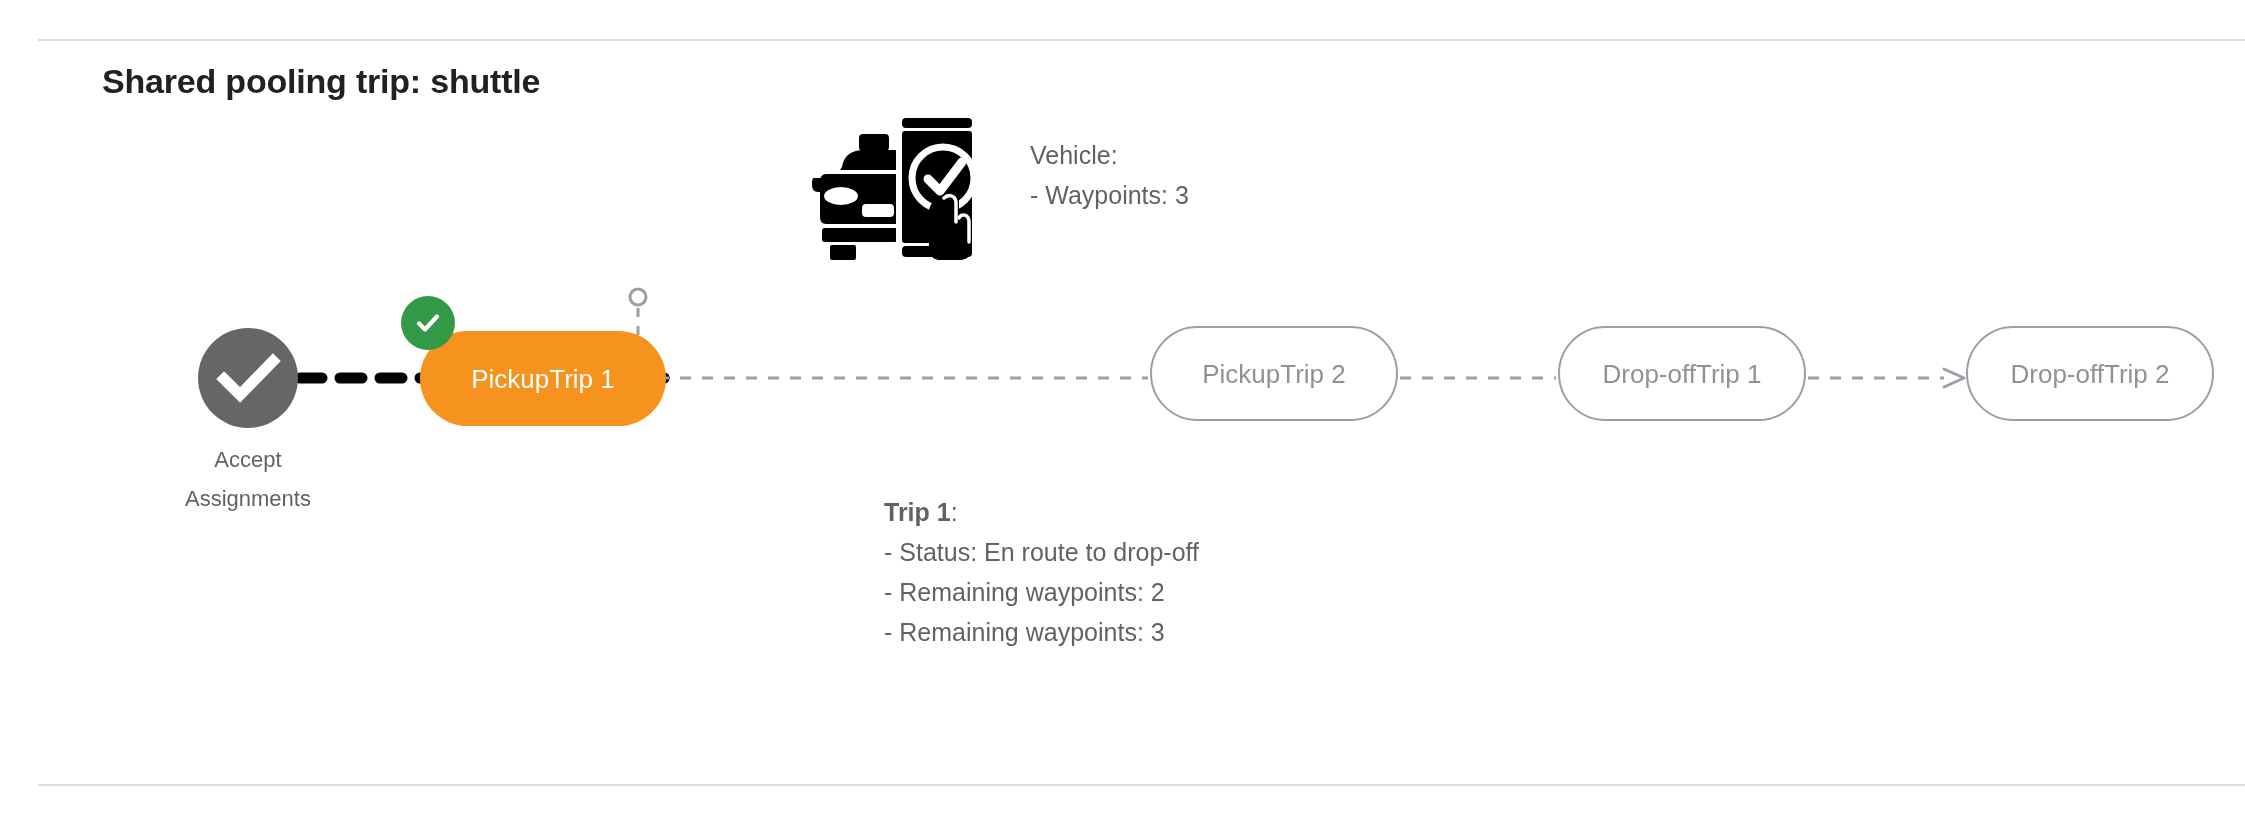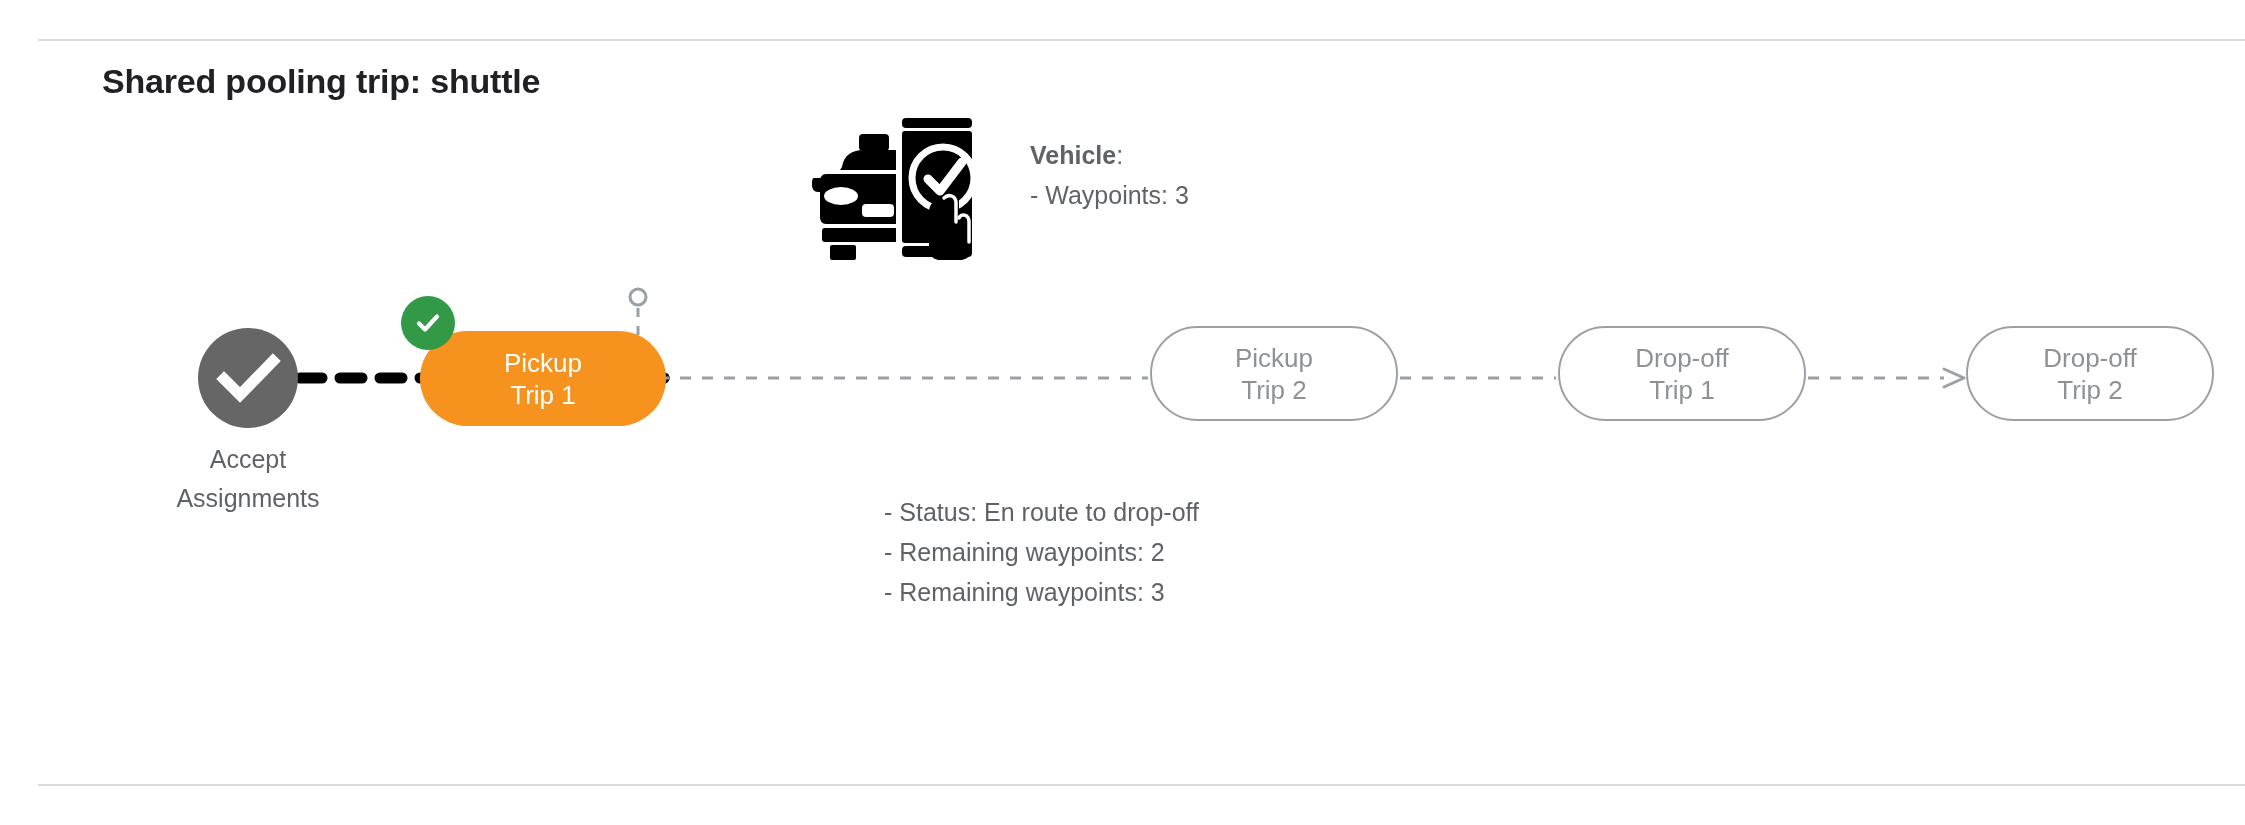--- a/index.html
+++ b/index.html
@@ -60,33 +60,33 @@
     background: #666666;
   }
   .accept-node svg { display: block; }
 
   .accept-label {
     position: absolute;
     left: 108px;
     top: 440px;
     width: 280px;
     text-align: center;
-    font-size: 25px;
+    font-size: 22px;
     line-height: 39px;
     color: #5f6368;
   }
   .accept-label span { display: block; }
 
   
   .pill {
     position: absolute;
     height: 95px;
     border-radius: 48px;
     display: flex;
-    flex-direction: column;
+    flex-direction: row;
     align-items: center;
     justify-content: center;
     font-size: 26px;
     line-height: 32px;
     text-align: center;
     white-space: nowrap;
   }
   .pill .pill-line { display: block; }
 
   .pill.active {
@@ -132,21 +132,21 @@
 
   .vehicle-info {
     position: absolute;
     left: 1030px;
     top: 135px;
     font-size: 25px;
     line-height: 40px;
     color: #5f6368;
     white-space: nowrap;
   }
-  .vehicle-info .info-head { font-weight: 700; color: #5f6368; }
+  .vehicle-info .info-head { font-weight: 400; color: #5f6368; }
 
   
   .trip-details {
     position: absolute;
     left: 884px;
     top: 492px;
     font-size: 25px;
     line-height: 40px;
     color: #5f6368;
     white-space: nowrap;
@@ -260,16 +260,19 @@
 </div>
 
 <div class="vehicle-info">
   <div>
     <span class="info-head">Vehicle</span><span>:</span>
   </div>
   <div>- Waypoints: 3</div>
 </div>
 
 <div class="trip-details">
+  <div class="detail-row">
+    <span class="info-head">Trip 1</span><span>:</span>
+  </div>
   <div class="detail-row">- Status:  En route to drop-off</div>
   <div class="detail-row">- Remaining waypoints: 2</div>
   <div class="detail-row">- Remaining waypoints: 3</div>
 </div>
 
 </body></html>

